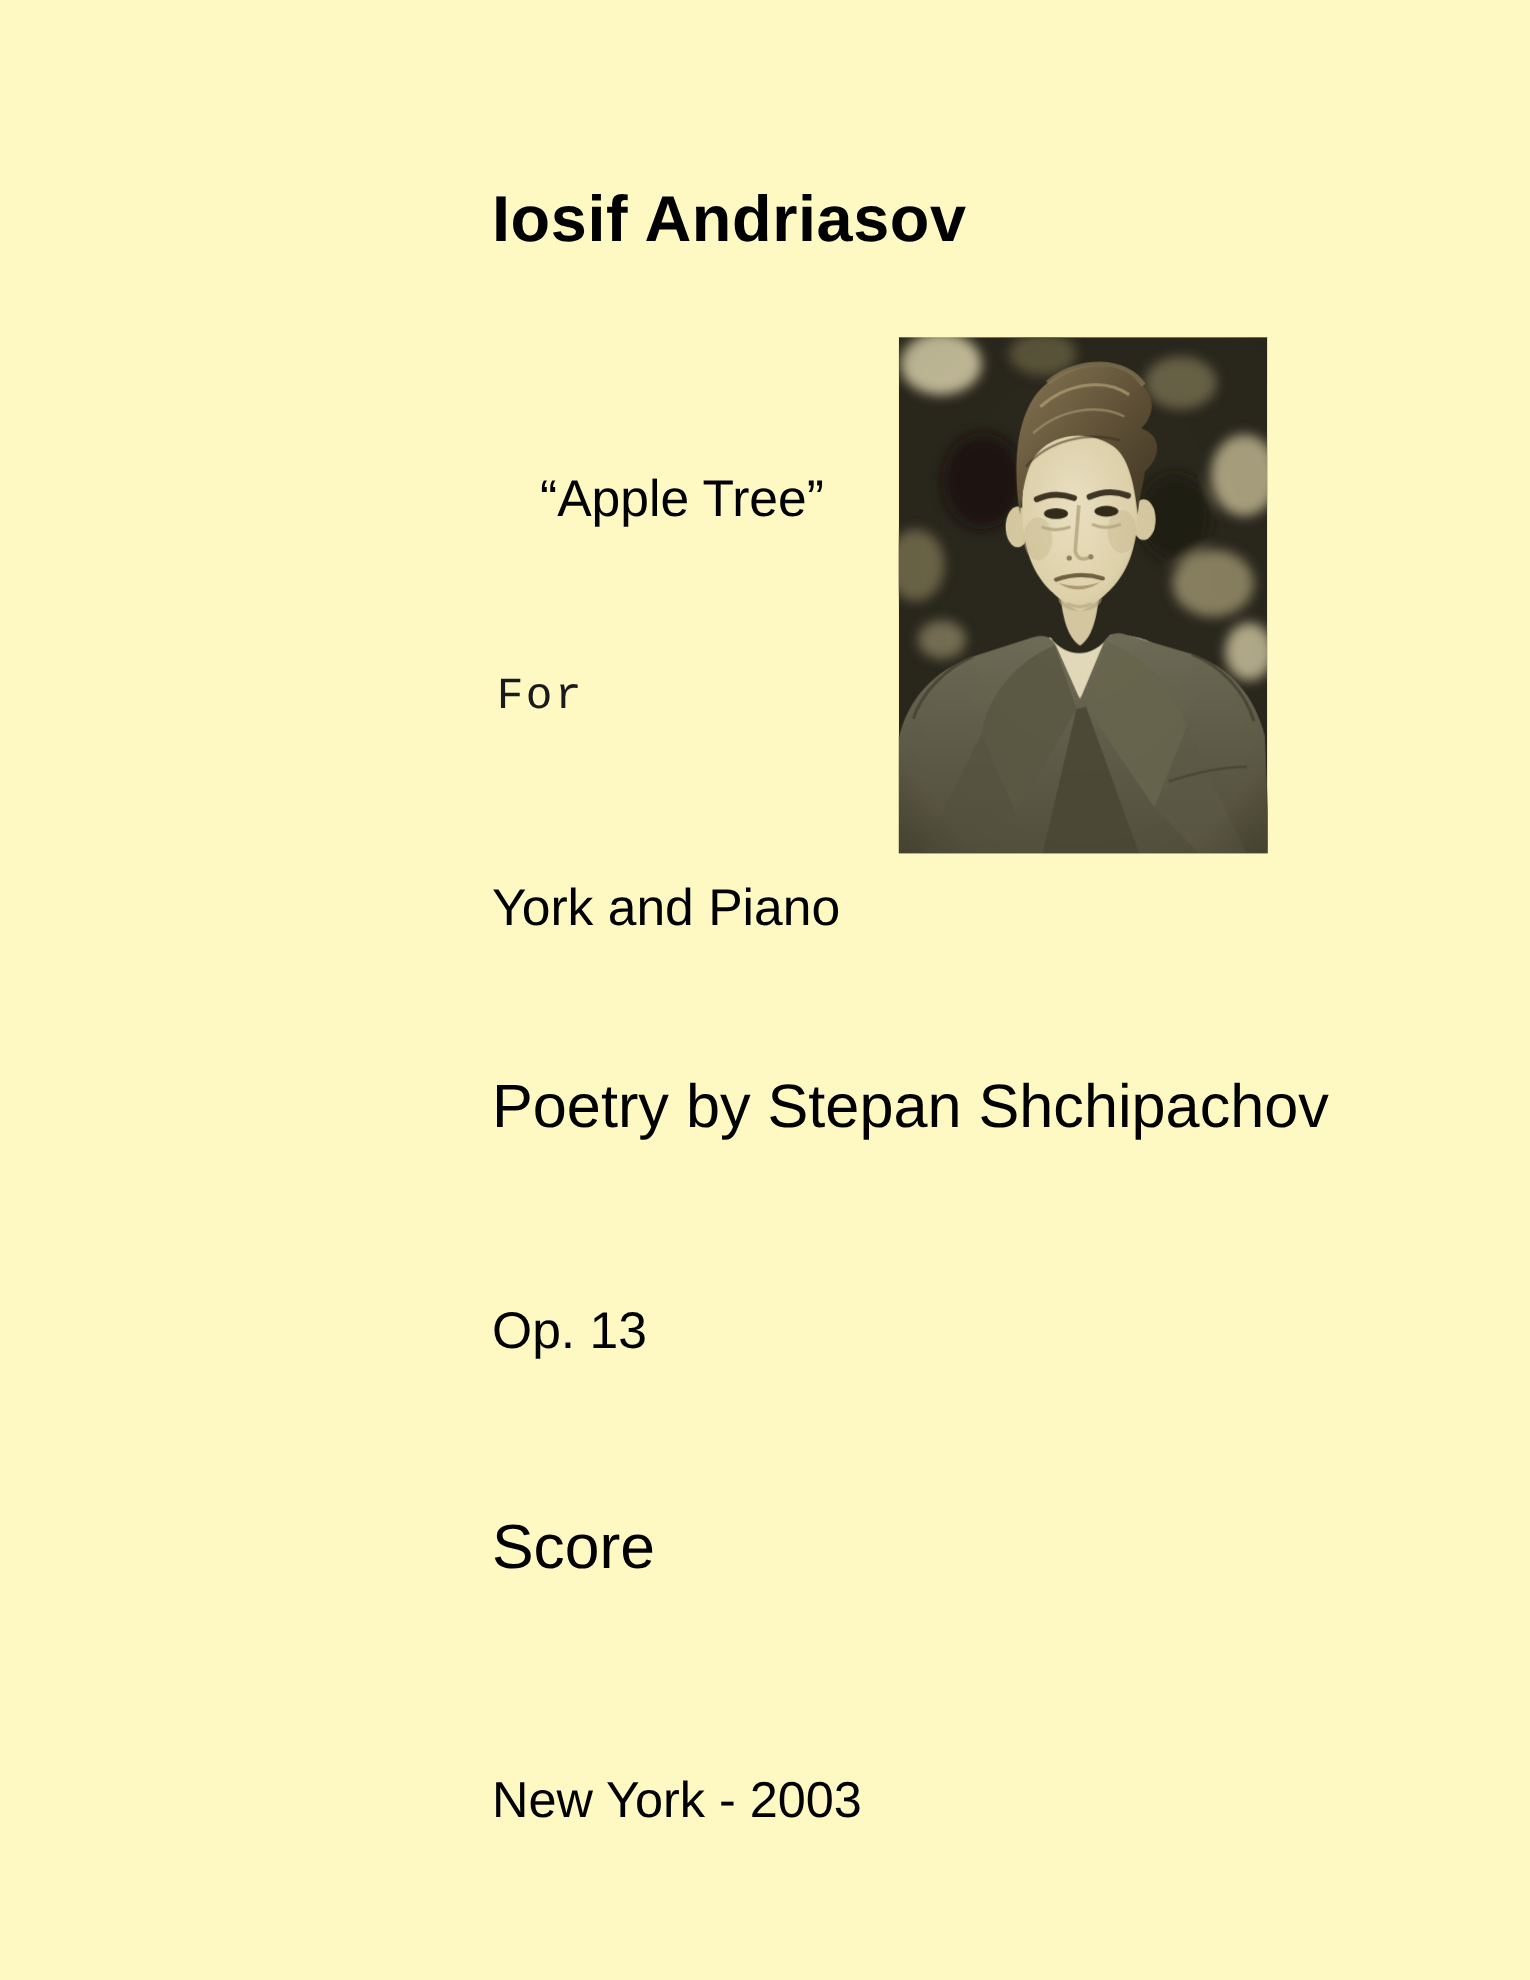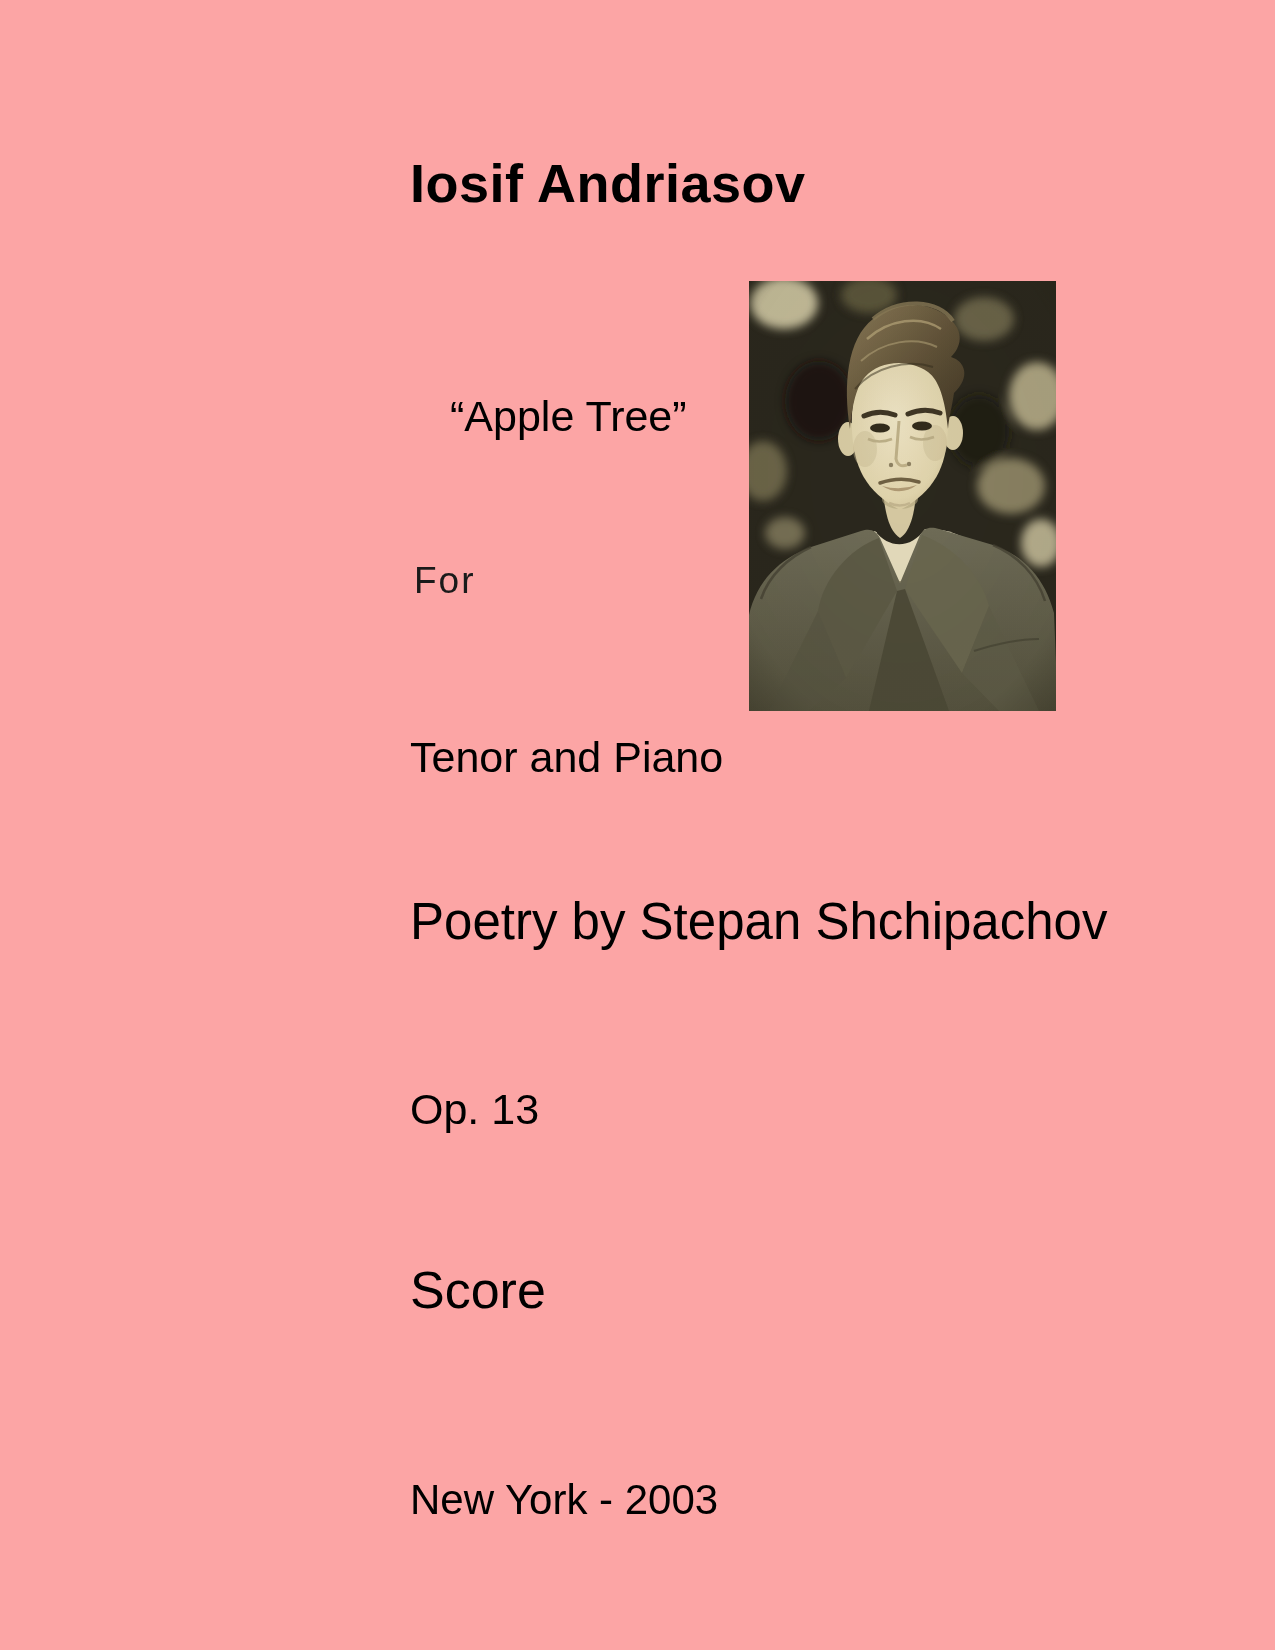--- a/index.html
+++ b/index.html
@@ -4,21 +4,21 @@
 <style>
   html, body {
     margin: 0;
     padding: 0;
     background: #ffffff;
   }
   .page {
     position: relative;
     width: 1275px;
     height: 1650px;
-    background: #fca5a5;
+    background: #fef9c3;
     color: #000000;
     font-family: "Liberation Sans", "DejaVu Sans", sans-serif;
     overflow: hidden;
   }
   .line {
     position: absolute;
     left: 410px;
     white-space: pre;
     color: #000000;
   }
@@ -30,21 +30,21 @@
   }
   .work-title {
     top: 392px;
     font-size: 43px;
     margin-left: 40px;
   }
   .for-label {
     top: 560px;
     left: 414px;
     font-size: 37px;
-    font-family: Liberation Sans, sans-serif;
+    font-family: Liberation Mono, monospace;
     letter-spacing: 2px;
     color: #1a1a1a;
   }
   .instrumentation {
     top: 733px;
     font-size: 43px;
   }
   .poetry {
     top: 892px;
     font-size: 51px;
@@ -176,21 +176,21 @@
       <path d="M 124 38 C 150 16 190 18 204 40" stroke="#8a7a57" stroke-width="4" fill="none" opacity="0.8"></path>
       <path d="M 118 58 C 140 38 172 34 192 48" stroke="#baa97e" stroke-width="2.5" fill="none" opacity="0.7"></path>
       <path d="M 112 80 C 134 60 166 55 188 66" stroke="#baa97e" stroke-width="2" fill="none" opacity="0.55"></path>
       <path d="M 106 108 C 124 86 158 78 184 86" stroke="#2e2718" stroke-width="2" fill="none" opacity="0.5"></path>
 
       <rect x="0" y="0" width="307" height="430" fill="url(#vignette)"></rect>
       <rect x="0" y="0" width="307" height="430" fill="#8a7a50" opacity="0.05"></rect>
     </svg>
   </div>
 
-  <div class="line instrumentation">Tenor and Piano</div>
+  <div class="line instrumentation">York and Piano</div>
 
   <div class="line poetry">Poetry by Stepan Shchipachov</div>
 
   <div class="line opus">Op. 13</div>
 
   <div class="line edition">Score</div>
 
   <div class="line publisher-block">
     <div>New York - 2003</div>
   </div>

